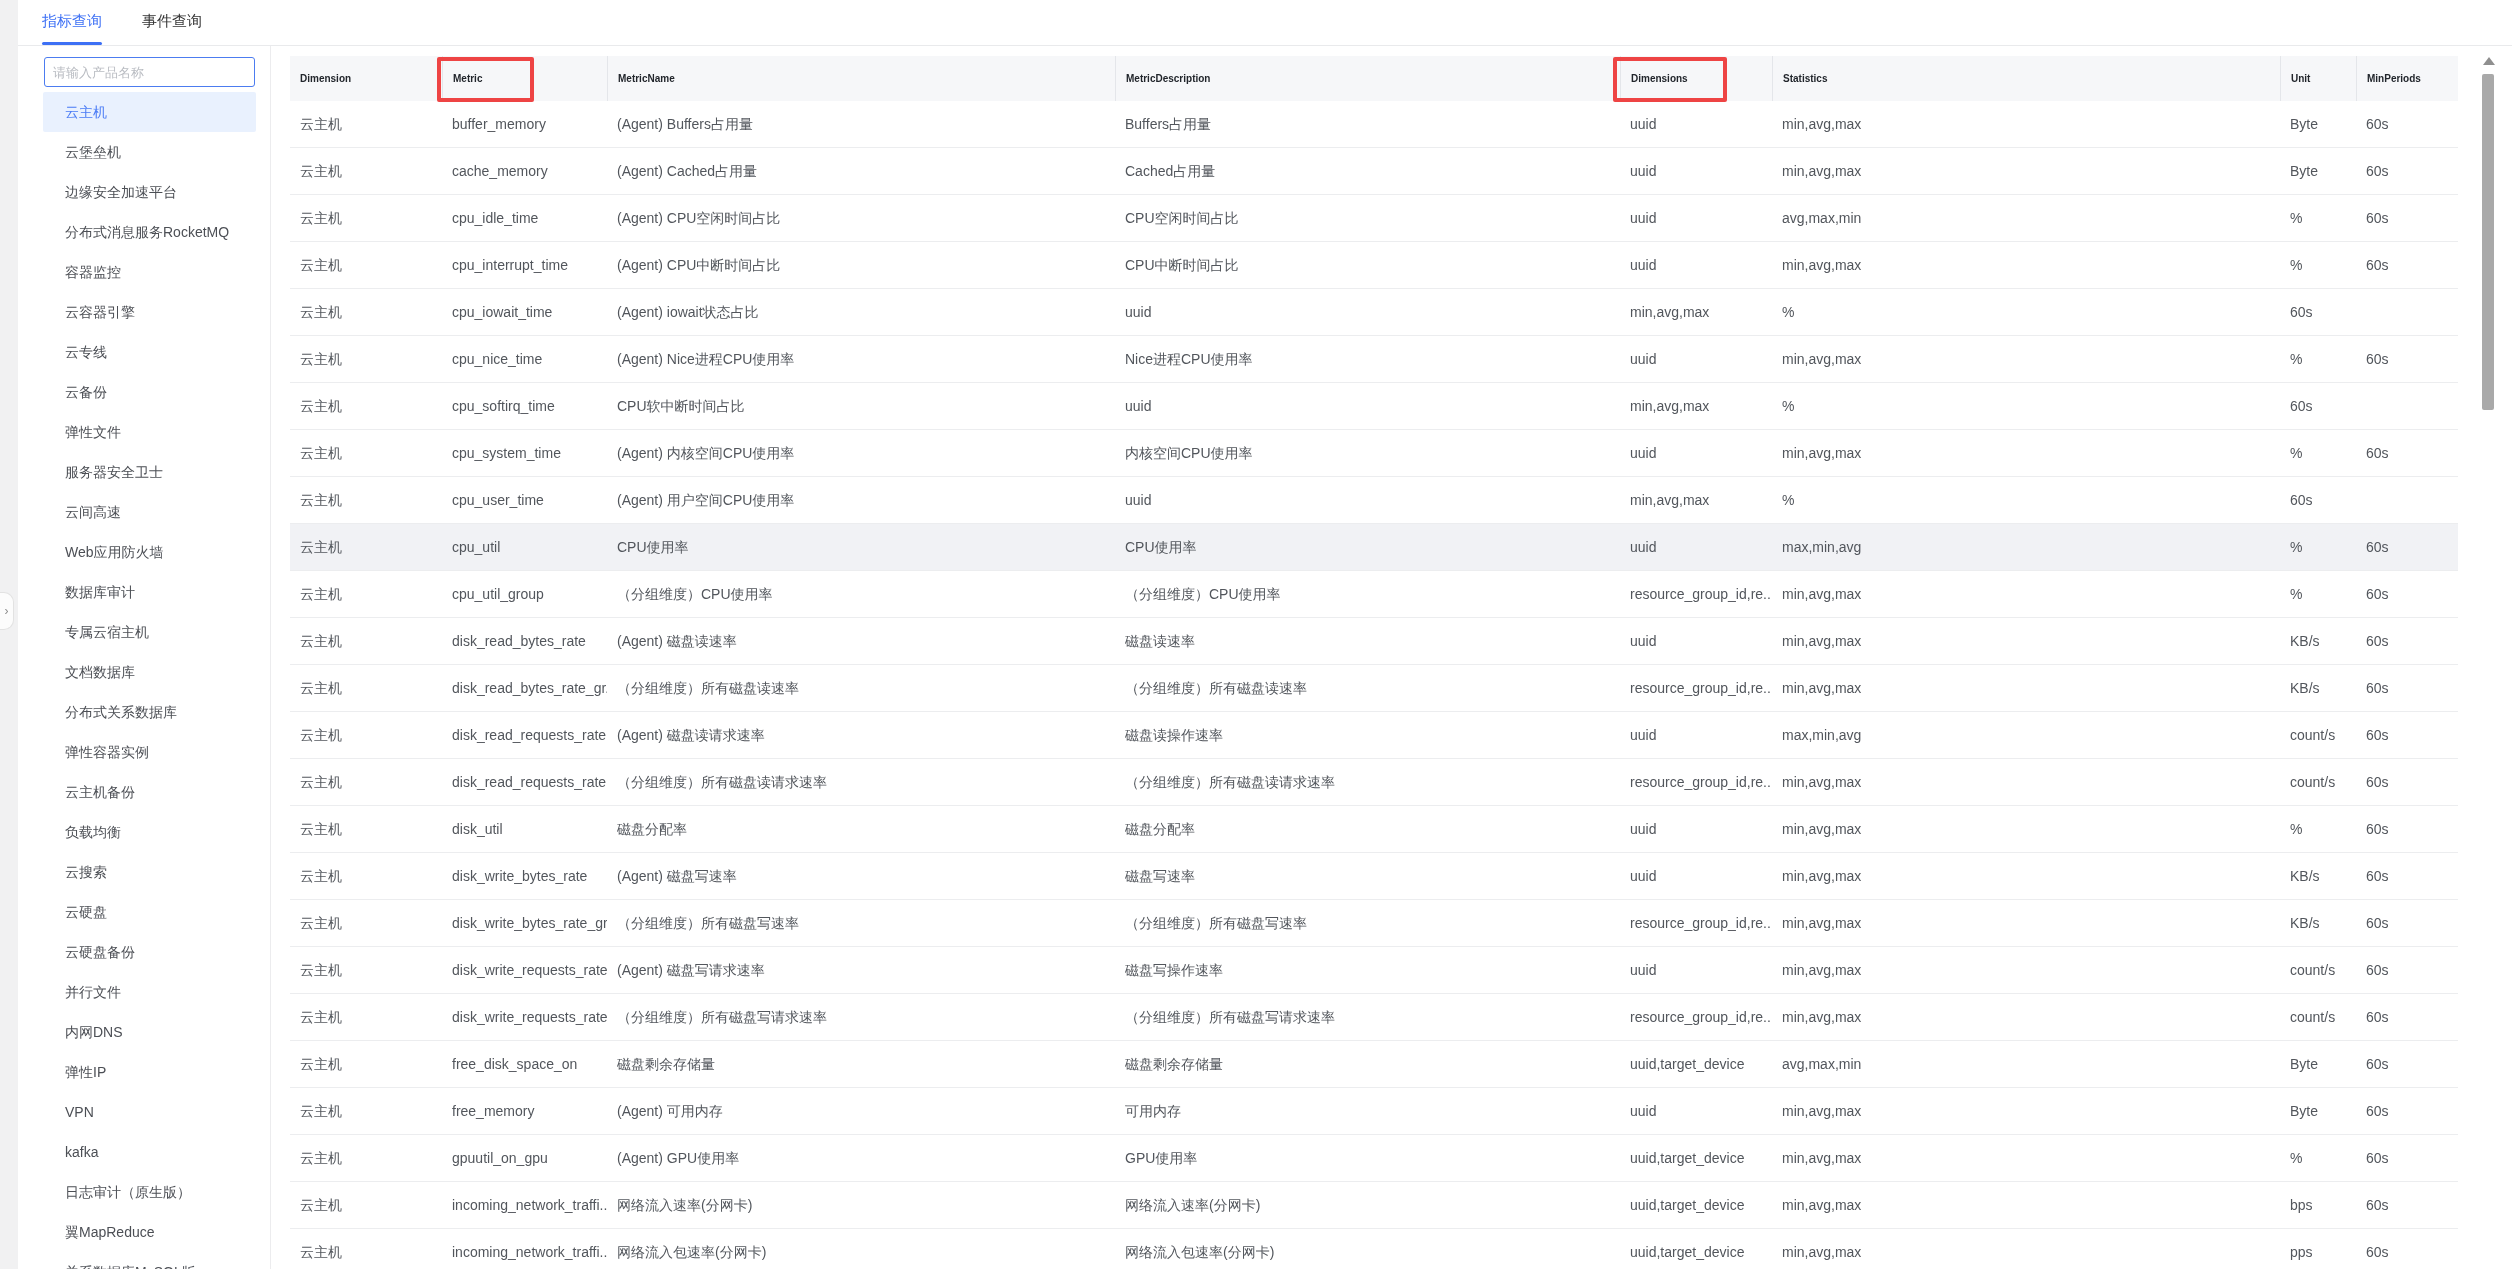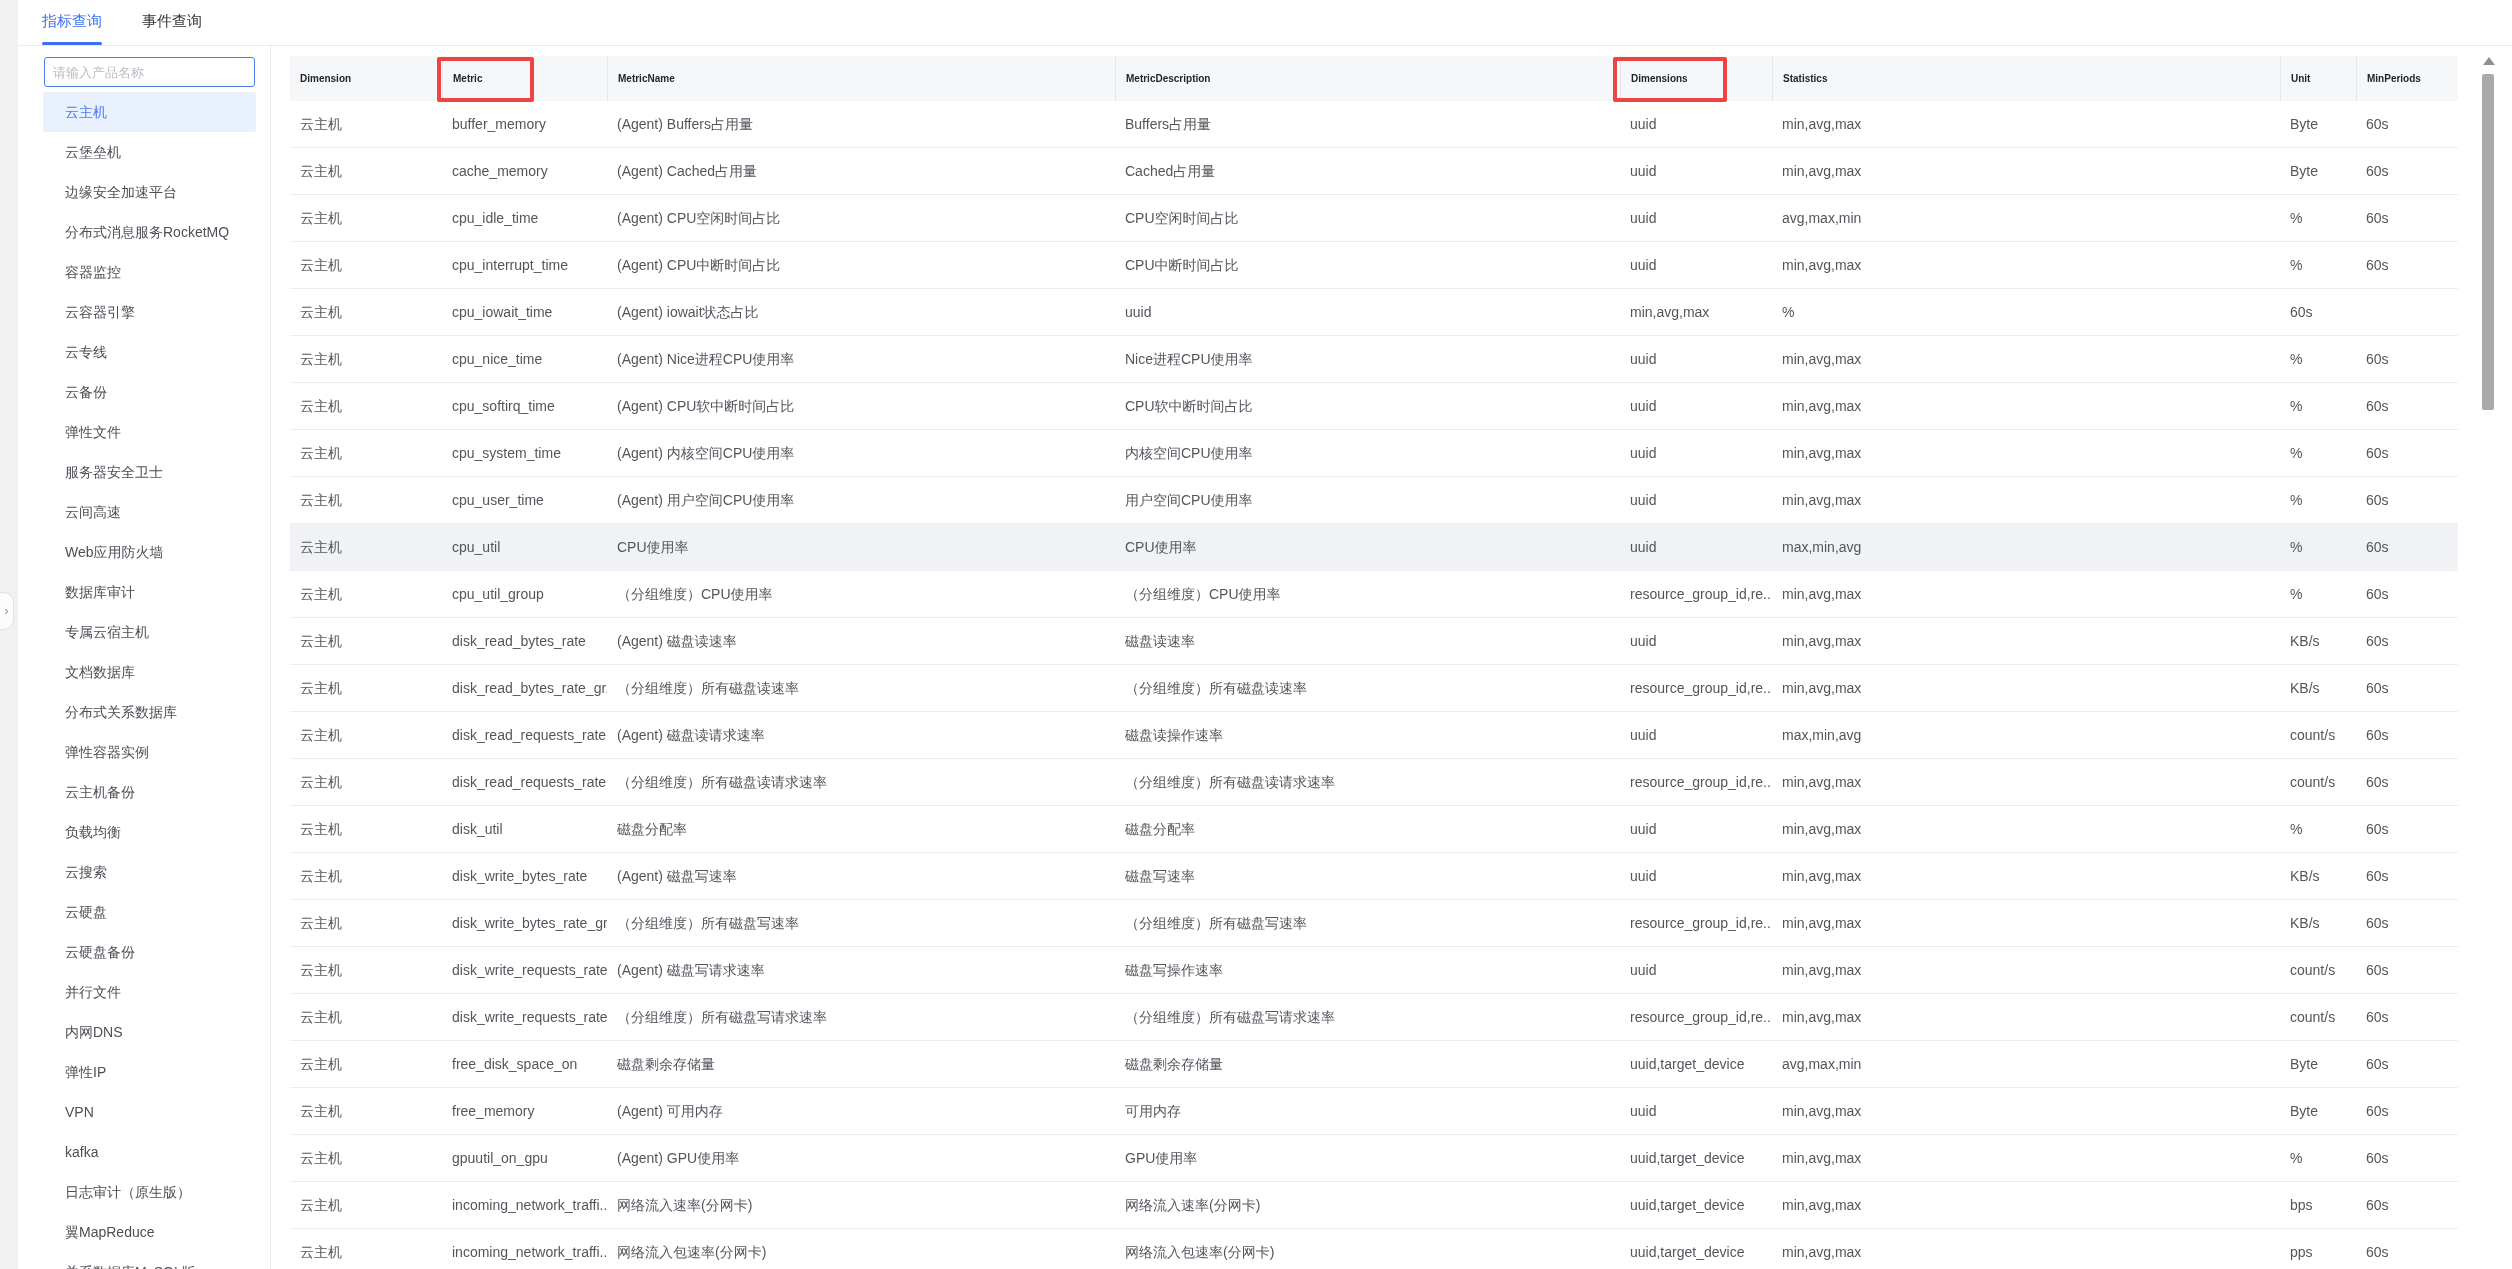--- a/index.html
+++ b/index.html
@@ -178,42 +178,40 @@
         <div class="td">(Agent) Nice进程CPU使用率</div>
         <div class="td">Nice进程CPU使用率</div>
         <div class="td">uuid</div>
         <div class="td">min,avg,max</div>
         <div class="td">%</div>
         <div class="td">60s</div>
       </div>
       <div class="tr">
         <div class="td">云主机</div>
         <div class="td">cpu_softirq_time</div>
-        <div class="td">(Agent) CPU软中断时间占比</div>
         <div class="td">CPU软中断时间占比</div>
         <div class="td">uuid</div>
         <div class="td">min,avg,max</div>
         <div class="td">%</div>
         <div class="td">60s</div>
       </div>
       <div class="tr">
         <div class="td">云主机</div>
         <div class="td">cpu_system_time</div>
         <div class="td">(Agent) 内核空间CPU使用率</div>
         <div class="td">内核空间CPU使用率</div>
         <div class="td">uuid</div>
         <div class="td">min,avg,max</div>
         <div class="td">%</div>
         <div class="td">60s</div>
       </div>
       <div class="tr">
         <div class="td">云主机</div>
         <div class="td">cpu_user_time</div>
         <div class="td">(Agent) 用户空间CPU使用率</div>
-        <div class="td">用户空间CPU使用率</div>
         <div class="td">uuid</div>
         <div class="td">min,avg,max</div>
         <div class="td">%</div>
         <div class="td">60s</div>
       </div>
       <div class="tr hl">
         <div class="td">云主机</div>
         <div class="td">cpu_util</div>
         <div class="td">CPU使用率</div>
         <div class="td">CPU使用率</div>

